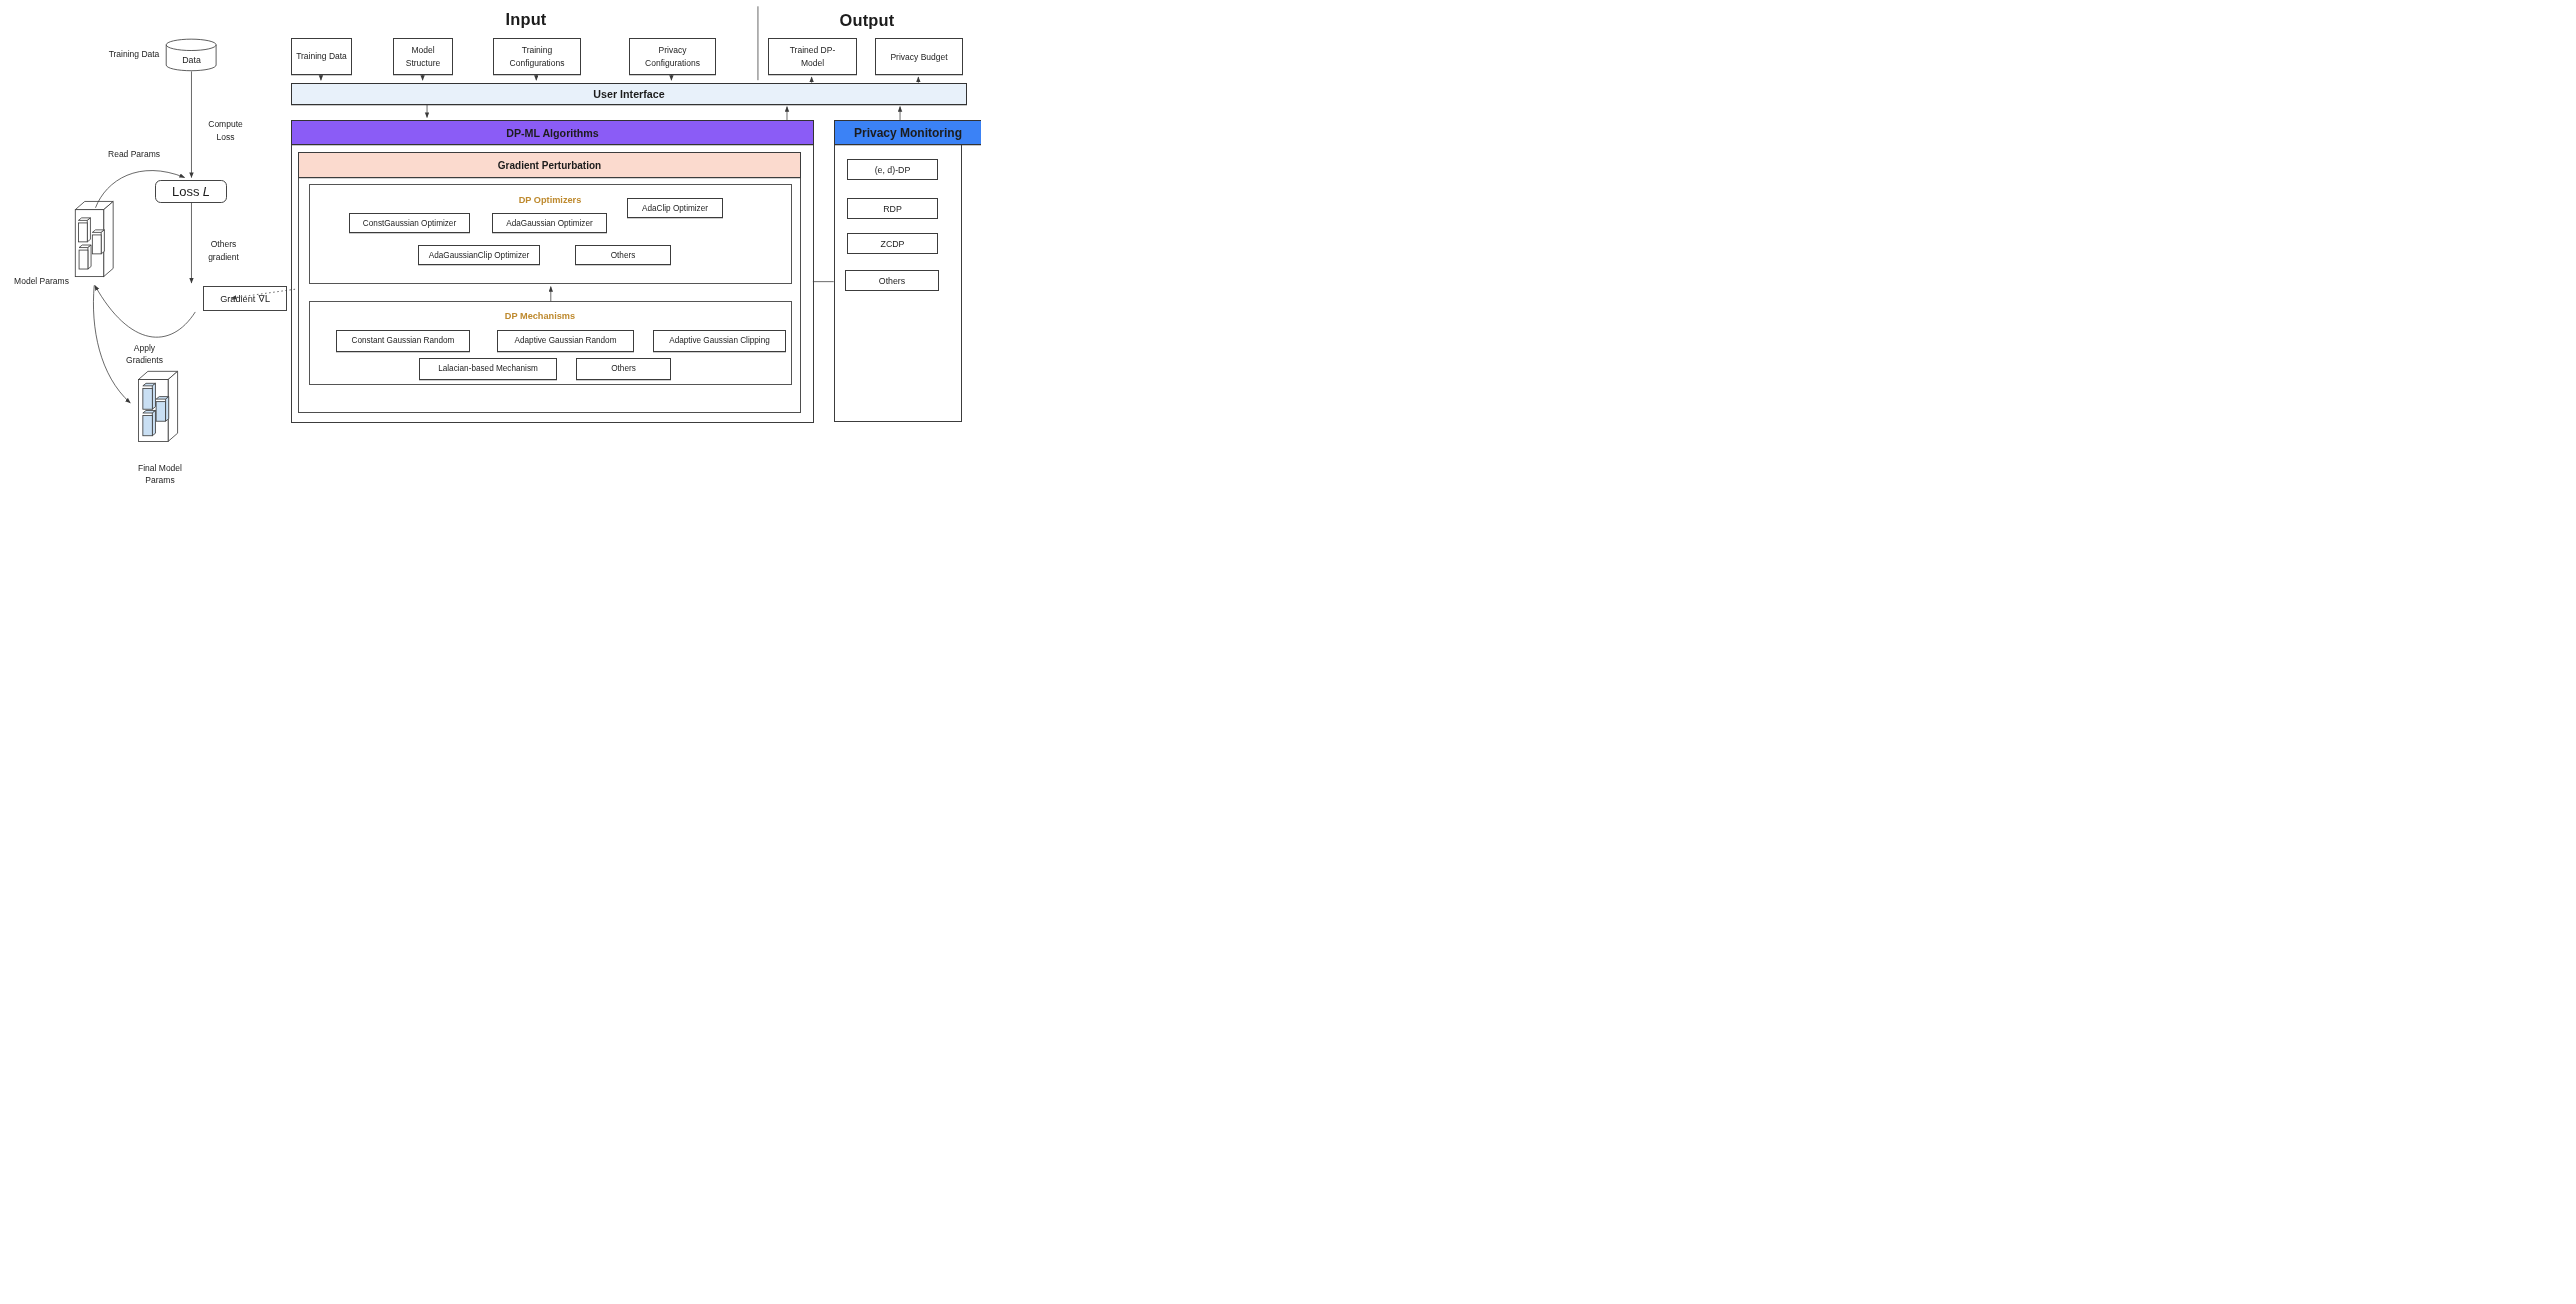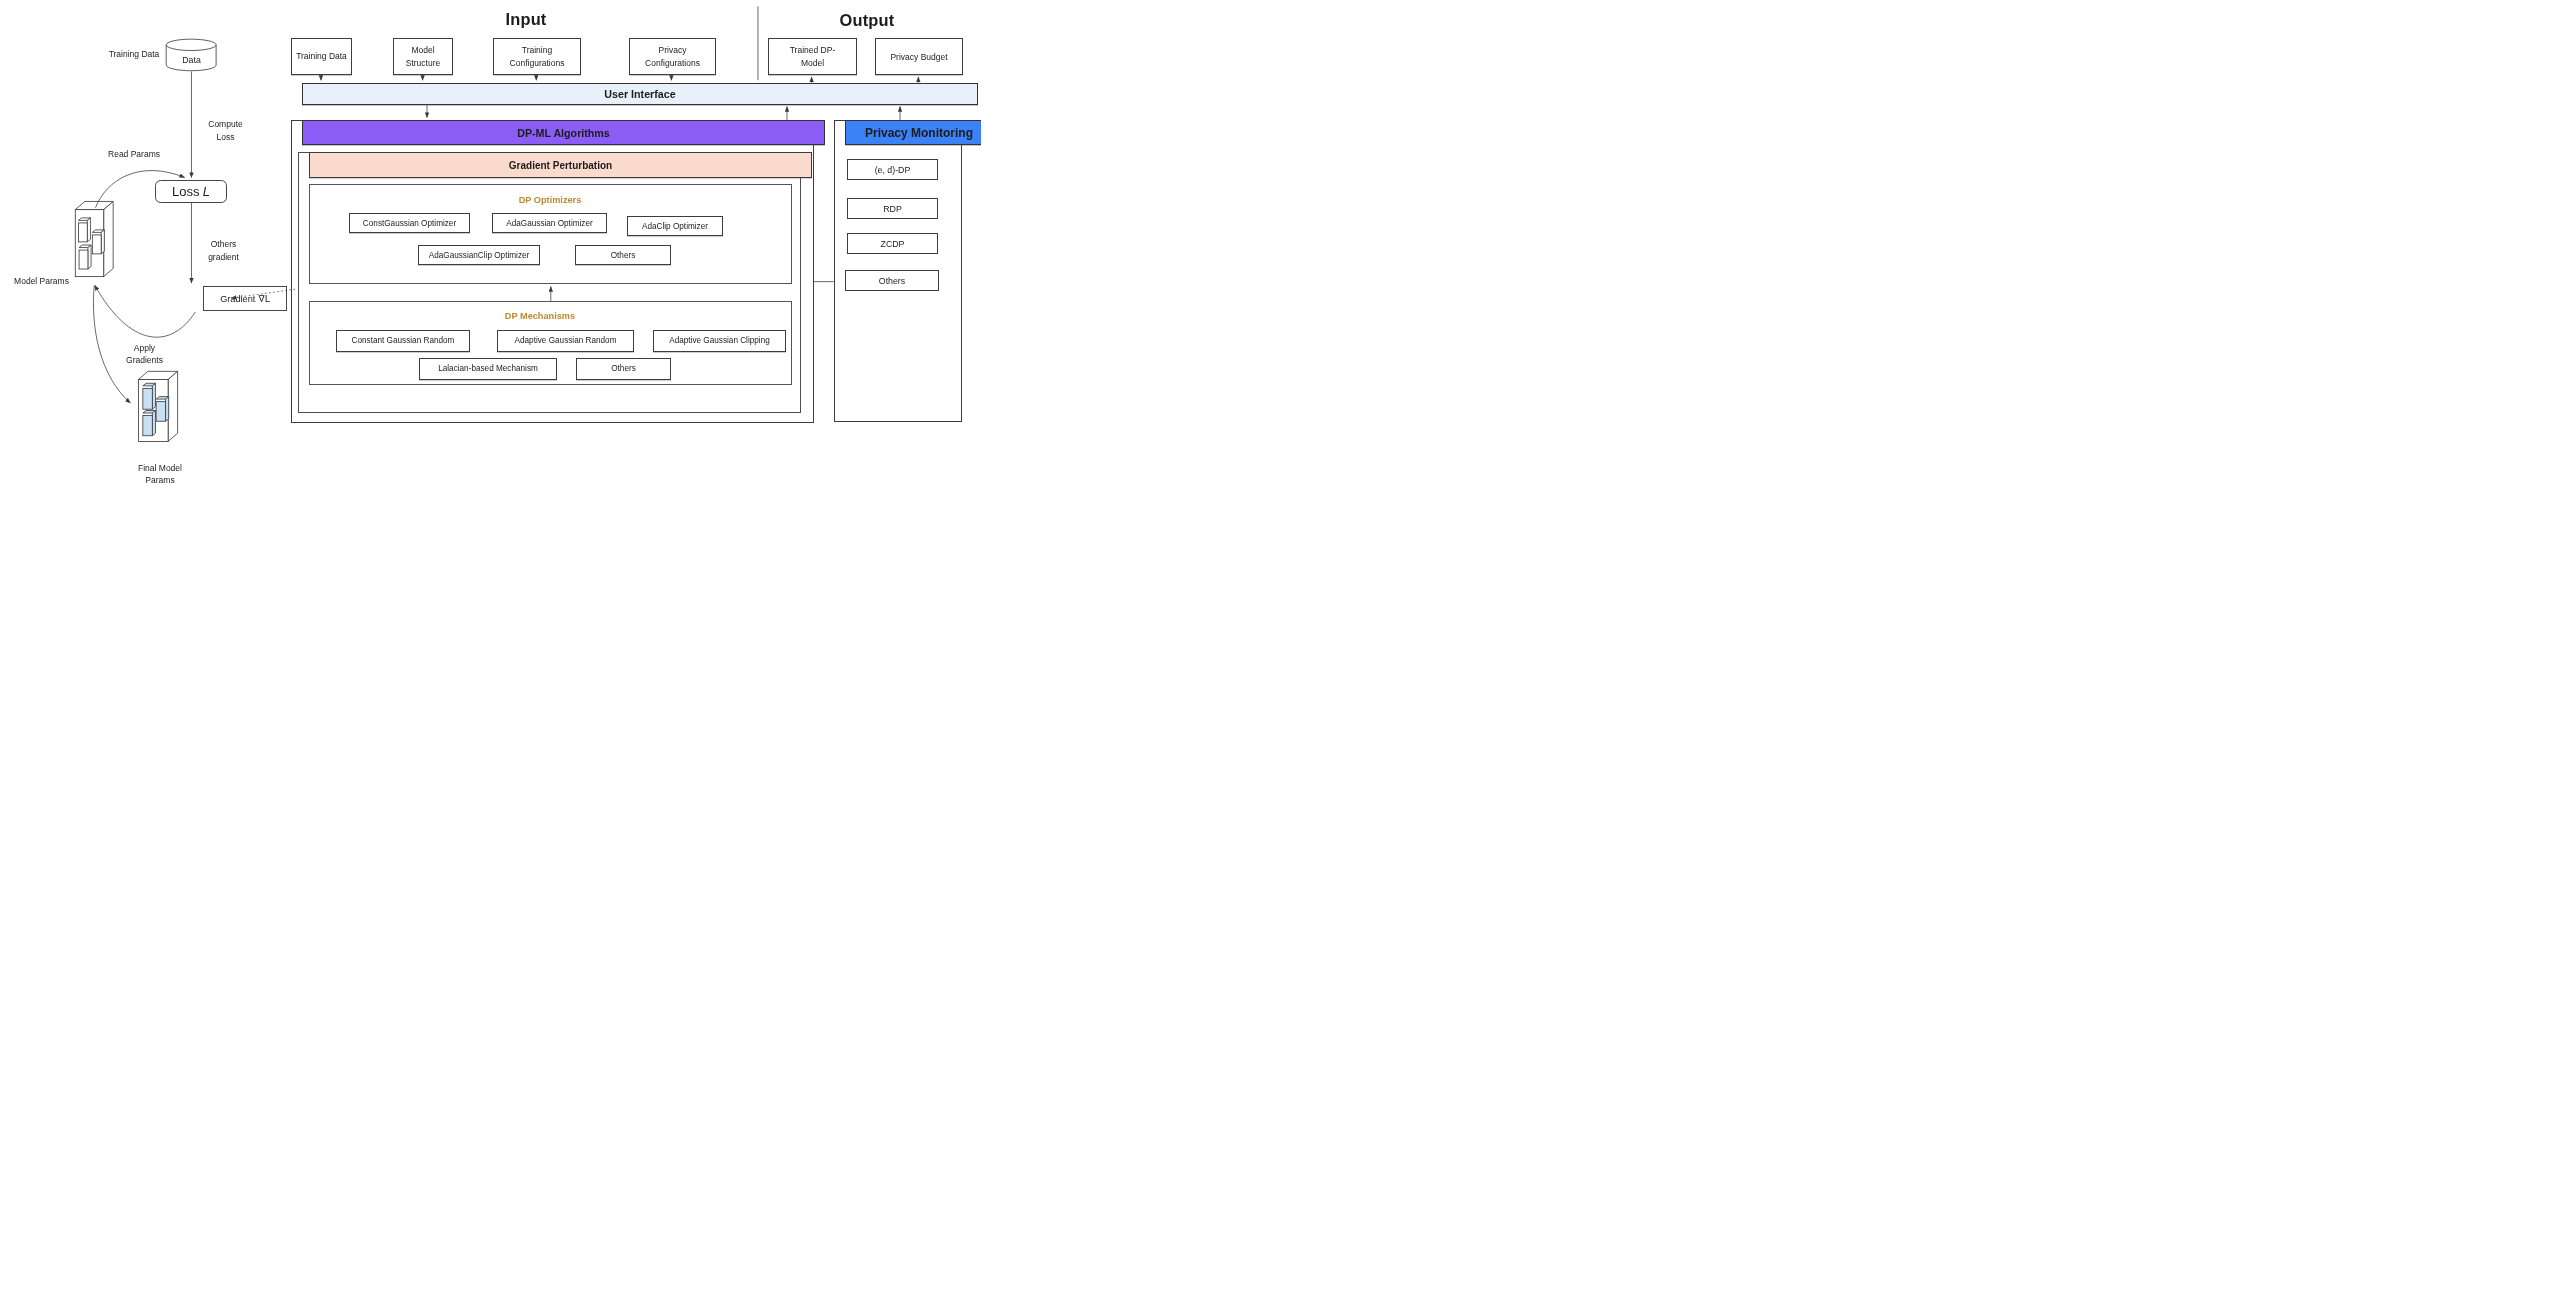--- a/index.html
+++ b/index.html
@@ -13,21 +13,21 @@
   #arrows{z-index:30;}
   .abs{position:absolute;box-sizing:border-box;}
   .lbl{display:flex;align-items:center;justify-content:center;text-align:center;
        line-height:1.25;z-index:10;}
   .box{background:#fff;border:0.9px solid #3c3c3c;display:flex;align-items:center;
        justify-content:center;text-align:center;z-index:10;font-size:8.5px;
        box-shadow:0 0.6px 0 rgba(70,70,70,.45);}
   .roundbox{border-radius:5.7px;box-shadow:none;}
   .titles{font-weight:bold;font-size:16.4px;letter-spacing:0.2px;}
   .bar{border:0.9px solid #333;display:flex;align-items:center;justify-content:center;
-       font-weight:bold;z-index:10;box-shadow:0 0.6px 0 rgba(70,70,70,.5);margin-left:11px;}
+       font-weight:bold;z-index:10;box-shadow:0 0.6px 0 rgba(70,70,70,.5);}
   .container{background:#fff;border:0.9px solid #3c3c3c;z-index:6;}
   .innerbox{border:0.8px solid #4e4e4e;background:#fff;z-index:7;}
   .goldlbl{font-weight:bold;color:#be8a2f;font-size:9.2px;z-index:10;}
   .smallbox{font-size:8.2px;}
   .pmbox{font-size:8.8px;}
   .twoLine{line-height:1.5;}
   i.sym{font-style:italic;margin-left:3.2px;}
   .nabla{font-style:normal;margin-left:3.2px;font-family:"DejaVu Sans",sans-serif;}
 </style>
 </head>
@@ -121,21 +121,21 @@
   <div class="abs container" style="left:291px;top:120px;width:523px;height:303px;"></div>
   <div class="abs bar" style="left:291px;top:120px;width:523px;height:25px;background:#8b5cf6;font-size:10.7px;">DP-ML Algorithms</div>
 
   <div class="abs innerbox" style="left:298px;top:152px;width:503px;height:261px;"></div>
   <div class="abs bar" style="left:298px;top:152px;width:503px;height:26px;background:#fbdace;font-size:10px;border:0.8px solid #3c3c3c;box-shadow:0 0.6px 0 rgba(70,70,70,.4);">Gradient Perturbation</div>
 
   <div class="abs innerbox" style="left:309px;top:184px;width:483px;height:100px;border-color:#555;"></div>
   <div class="abs lbl goldlbl" style="left:487px;top:194px;width:126px;height:12.6px;">DP Optimizers</div>
   <div class="abs box smallbox" style="left:349px;top:213px;width:121px;height:20px;">ConstGaussian Optimizer</div>
   <div class="abs box smallbox" style="left:492px;top:213px;width:115px;height:20px;">AdaGaussian Optimizer</div>
-  <div class="abs box smallbox" style="left:627px;top:216px;width:96px;height:20px;">AdaClip Optimizer</div>
+  <div class="abs box smallbox" style="left:627px;top:198px;width:96px;height:20px;">AdaClip Optimizer</div>
   <div class="abs box smallbox" style="left:418px;top:245px;width:122px;height:20px;">AdaGaussianClip Optimizer</div>
   <div class="abs box smallbox" style="left:575px;top:245px;width:96px;height:20px;">Others</div>
 
   <div class="abs innerbox" style="left:309px;top:301px;width:483px;height:84px;border-color:#555;"></div>
   <div class="abs lbl goldlbl" style="left:477px;top:310px;width:126px;height:12.6px;">DP Mechanisms</div>
   <div class="abs box smallbox" style="left:336px;top:330px;width:134px;height:21.5px;">Constant Gaussian Random</div>
   <div class="abs box smallbox" style="left:497px;top:330px;width:137px;height:21.5px;">Adaptive Gaussian Random</div>
   <div class="abs box smallbox" style="left:653px;top:330px;width:133px;height:21.5px;">Adaptive Gaussian Clipping</div>
   <div class="abs box smallbox" style="left:419px;top:358px;width:138px;height:21.5px;">Lalacian-based Mechanism</div>
   <div class="abs box smallbox" style="left:576px;top:358px;width:95px;height:21.5px;">Others</div>

